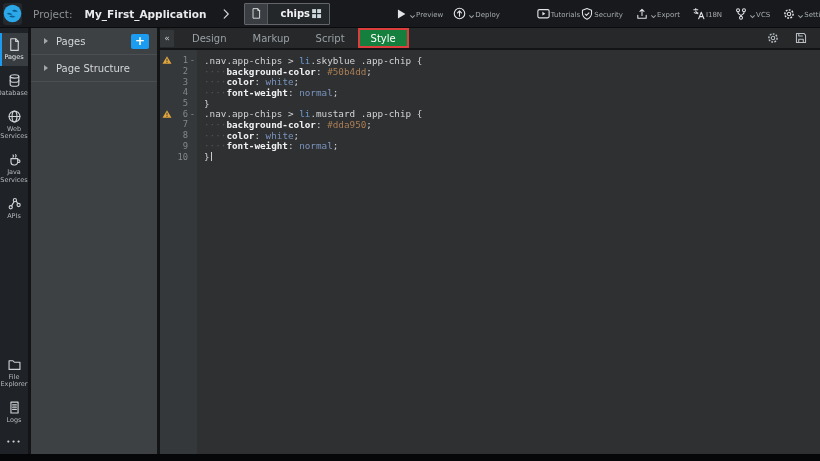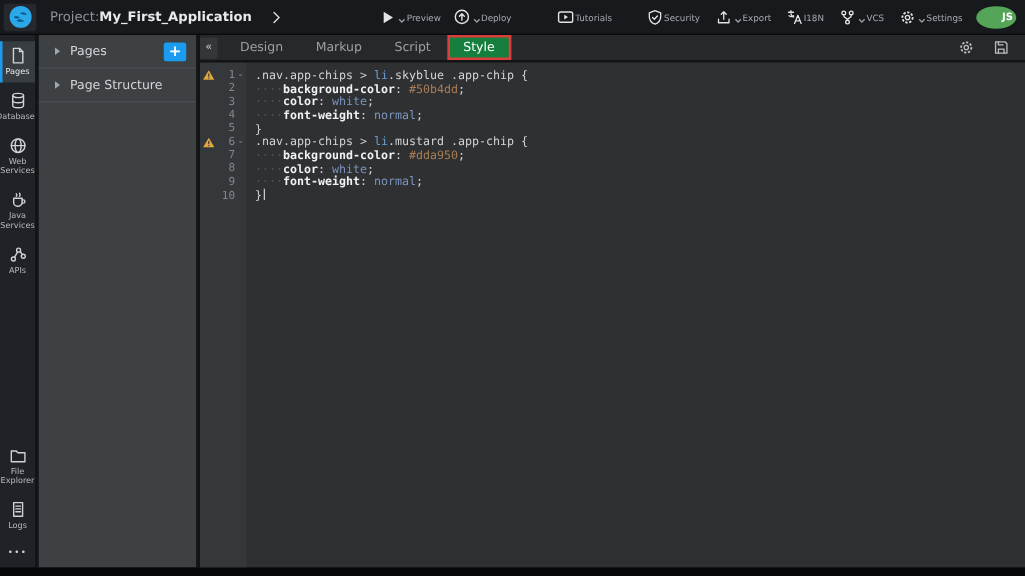--- a/index.html
+++ b/index.html
@@ -7,21 +7,21 @@
               font-family:"DejaVu Sans", sans-serif; }
   body { display:flex; flex-direction:column; }
   svg { display:block; }
 
   
   .topbar { height:28px; flex:none; background:#17191c; display:flex; align-items:center;
             border-bottom:1px solid #0a0b0d; }
   .logo-box { width:26px; height:22px; margin-left:3px; border-radius:3px; background:#25292d;
               display:flex; align-items:center; justify-content:center; }
   .proj { margin-left:11px; font-size:10.5px; color:#8e9296; white-space:nowrap; }
-  .proj b { color:#e8eaec; font-weight:bold; margin-left:0; }
+  .proj b { color:#e8eaec; font-weight:bold; margin-left:12px; }
   .crumb-chev { margin:0 12px 0 14px; color:#d3d6d9; }
   .page-tab { width:138px; height:22px; border:1px solid #62666a; background:#24272a;
               display:flex; align-items:center; border-radius:1px; }
   .page-tab .ficon { width:23px; height:100%; background:#3a3e42; border-right:1px solid #565a5e;
                      display:flex; align-items:center; justify-content:center; color:#d6d9db; }
   .page-tab .plabel { font-size:10px; font-weight:bold; color:#f1f3f5; padding-left:12px; }
   .page-tab .gicon { margin-left:auto; margin-right:6px; color:#cdd6dd; }
   .actions-left { display:flex; align-items:flex-start; margin-left:64px; gap:9px; }
   .gap-tut { margin-left:27px !important; }
   .actions-right { display:flex; align-items:flex-end; margin-left:auto; gap:12px; padding-right:7px; }
@@ -107,20 +107,37 @@
       </svg>
     </div>
   <div class="proj">
     <span>Project:</span><b>My_First_Application</b>
   </div>
   <span class="crumb-chev" id="crumb-chev-slot">
       <svg width="12" height="12" viewBox="0 0 16 16" fill="none" stroke="currentColor" stroke-width="1.2" stroke-linecap="round" stroke-linejoin="round">
         <path d="M5.6 2.6L11 8l-5.4 5.4" stroke-width="1.6"></path>
       </svg>
     </span>
+  <div class="page-tab">
+    <span class="ficon" id="file-icon-slot">
+        <svg width="13" height="13" viewBox="0 0 16 16" fill="none" stroke="currentColor" stroke-width="1.2" stroke-linecap="round" stroke-linejoin="round">
+          <path d="M4.2 2h5.4l2.2 2.3v9.5H4.2z"></path>
+          <path d="M9.6 2v2.4H12"></path>
+        </svg>
+      </span>
+    <span class="plabel">chips</span>
+    <span class="gicon" id="grid-icon-slot">
+        <svg width="13" height="13" viewBox="0 0 16 16">
+          <rect x="2.6" y="2.6" width="4.8" height="4.8" fill="currentColor"></rect>
+          <rect x="8.8" y="2.6" width="4.8" height="4.8" fill="currentColor"></rect>
+          <rect x="2.6" y="8.8" width="4.8" height="4.8" fill="currentColor"></rect>
+          <rect x="8.8" y="8.8" width="4.8" height="4.8" fill="currentColor"></rect>
+        </svg>
+      </span>
+  </div>
   <div class="actions-left" id="actions-left">
       <div class="tb-item">
         <div class="tb-ic-row">
           <span>
             <svg width="14" height="14" viewBox="0 0 16 16">
               <path d="M4.5 2.8l8.5 5.2-8.5 5.2z" fill="currentColor"></path>
             </svg>
           </span>
           <span class="tb-caret">
             <svg width="7" height="7" viewBox="0 0 16 16" fill="none" stroke="currentColor" stroke-width="2.4">

